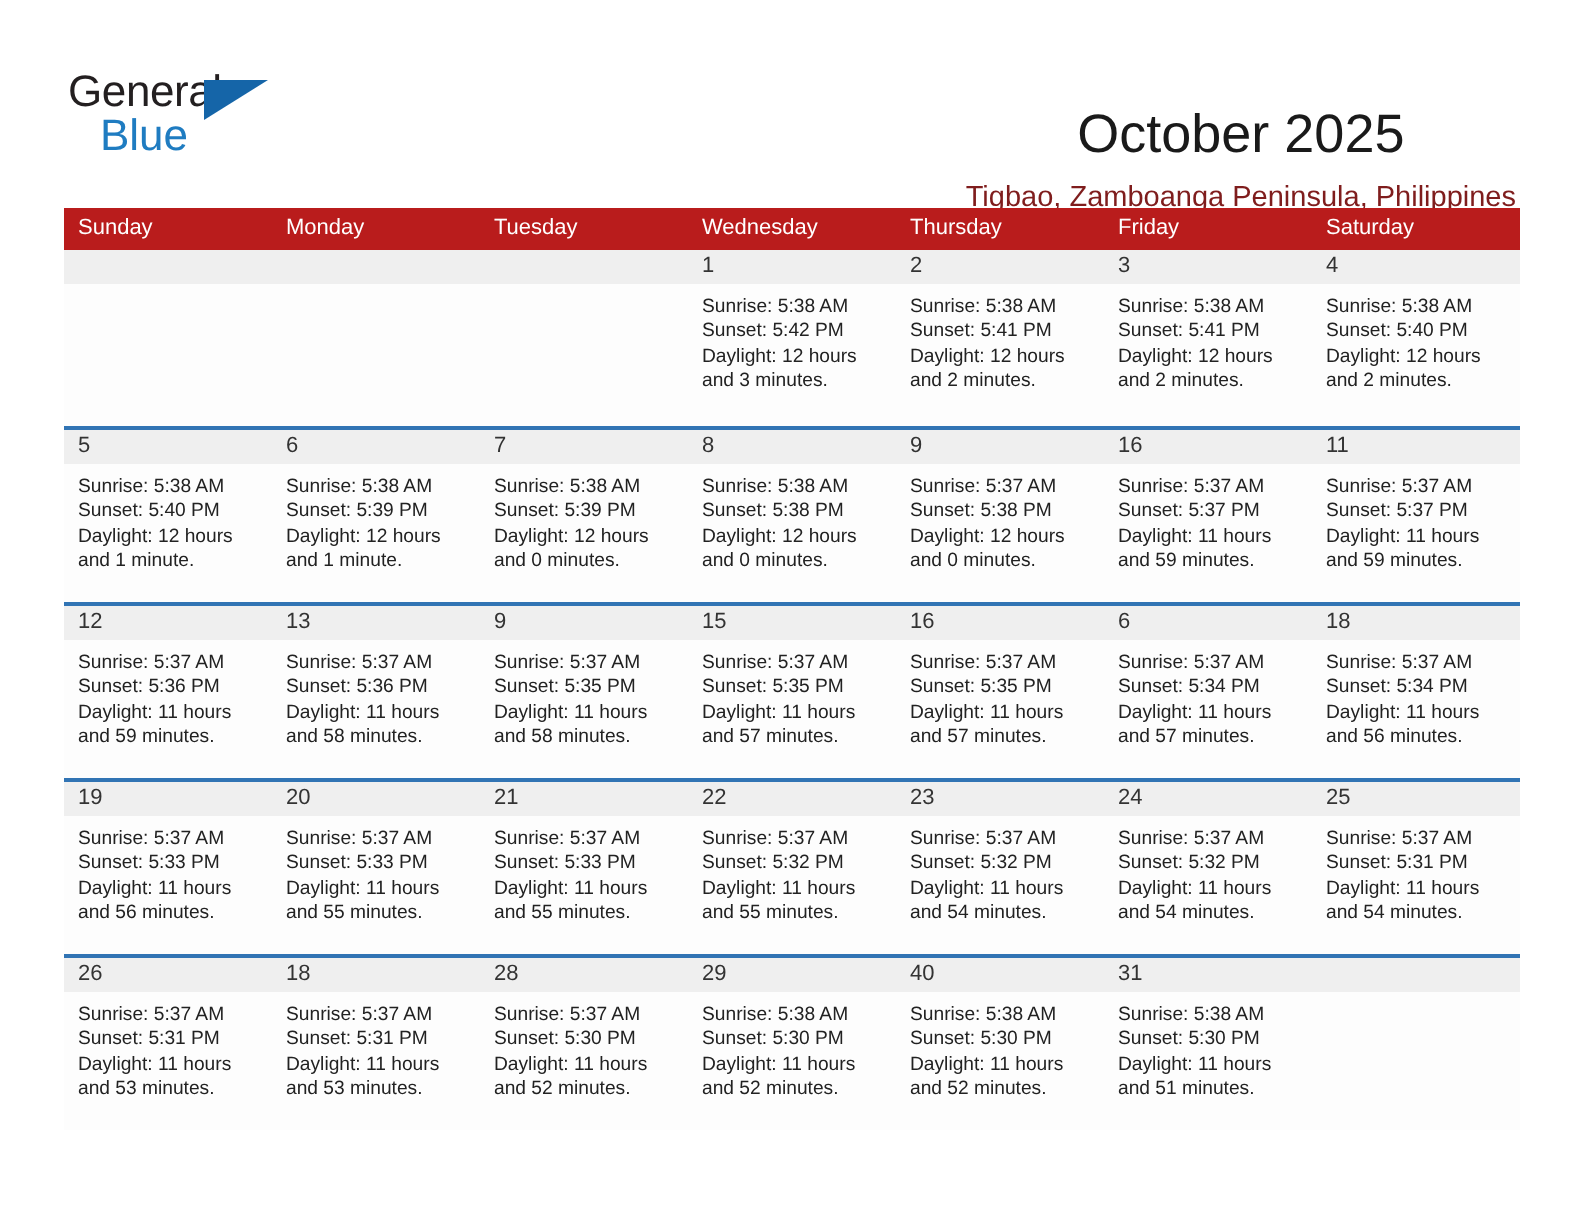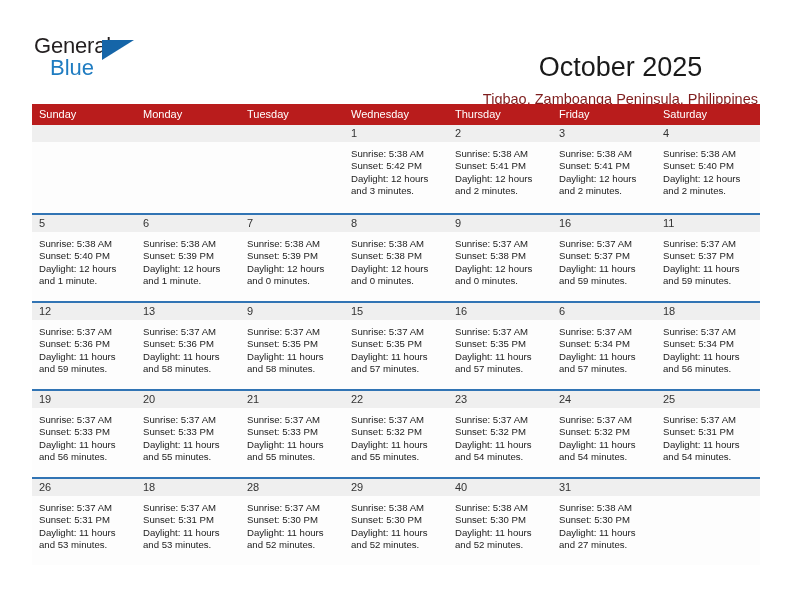--- a/index.html
+++ b/index.html
@@ -457,21 +457,21 @@
               <div>Daylight: 11 hours</div>
               <div>and 52 minutes.</div>
             </div>
           </div>
           <div class="day-cell">
             <div class="day-num-band">31</div>
             <div class="day-body">
               <div>Sunrise: 5:38 AM</div>
               <div>Sunset: 5:30 PM</div>
               <div>Daylight: 11 hours</div>
-              <div>and 27 minutes.</div>
+              <div>and 51 minutes.</div>
             </div>
           </div>
           <div class="day-cell empty">
             <div class="day-num-band"></div>
           </div>
         </div>
       </div>
   </div>
 
 </div>

